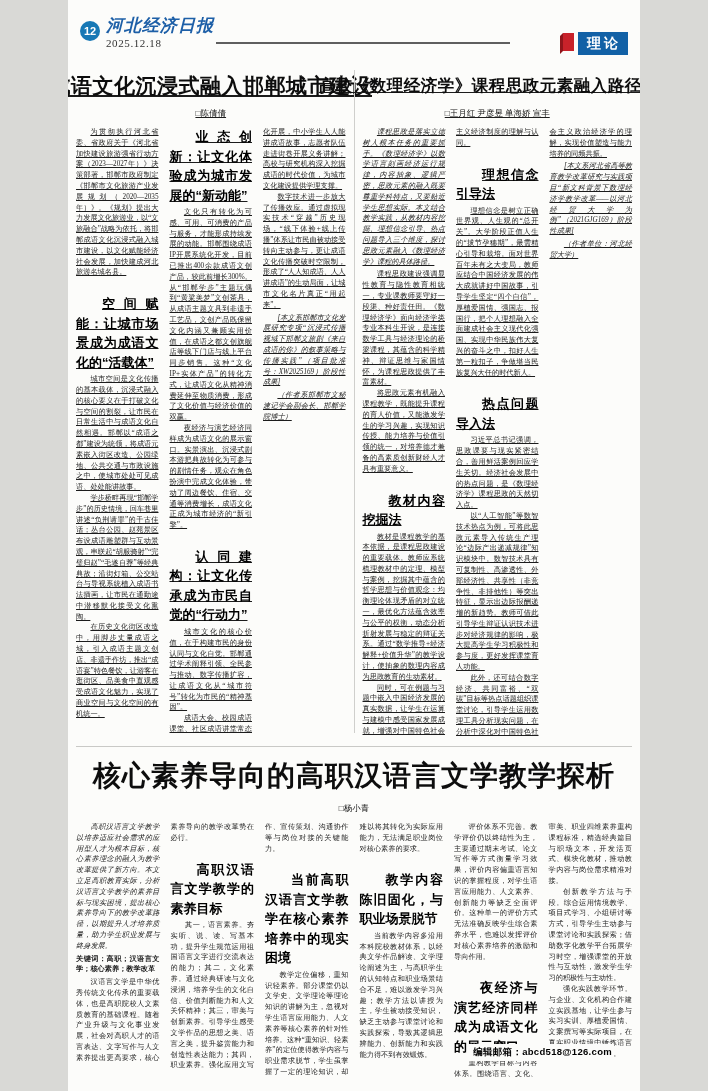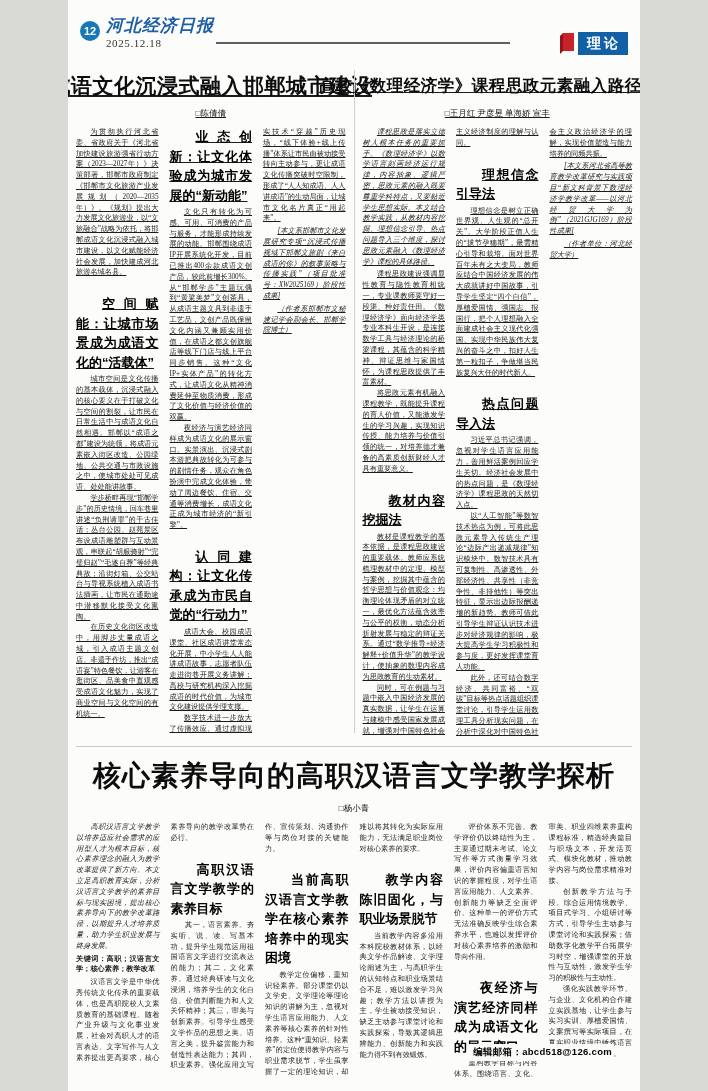--- a/index.html
+++ b/index.html
@@ -105,20 +105,21 @@
       <div class="article-body cols3">
           <p class="blk-p">为贯彻执行河北省委、省政府关于《河北省加快建设旅游强省行动方案（2023—2027年）》决策部署，邯郸市政府制定《邯郸市文化旅游产业发展规划（2020—2035年）》。《规划》提出大力发展文化旅游业，以“文旅融合”战略为依托，将邯郸成语文化沉浸式融入城市建设，以文化赋能经济社会发展，加快建成河北旅游名城名县。</p>
           <p class="blk-h">空间赋能：让城市场景成为成语文化的“活载体”</p>
           <p class="blk-p">城市空间是文化传播的基本载体，沉浸式融入的核心要义在于打破文化与空间的割裂，让市民在日常生活中与成语文化自然相遇。邯郸以“成语之都”建设为统领，将成语元素嵌入街区改造、公园绿地、公共交通与市政设施之中，使城市处处可见成语、处处能讲故事。</p>
           <p class="blk-p">学步桥畔再现“邯郸学步”的历史情境，回车巷里讲述“负荆请罪”的千古佳话；丛台公园、赵苑景区布设成语雕塑群与互动景观，串联起“胡服骑射”“完璧归赵”“毛遂自荐”等经典典故；沿街灯箱、公交站台与导视系统植入成语书法插画，让市民在通勤途中潜移默化接受文化熏陶。</p>
           <p class="blk-p">在历史文化街区改造中，用脚步丈量成语之城，引入成语主题文创店、非遗手作坊，推出“成语宴”特色餐饮，让游客在逛街区、品美食中直观感受成语文化魅力，实现了商业空间与文化空间的有机统一。</p>
           <p class="blk-h">业态创新：让文化体验成为城市发展的“新动能”</p>
           <p class="blk-p">文化只有转化为可感、可用、可消费的产品与服务，才能形成持续发展的动能。邯郸围绕成语IP开展系统化开发，目前已推出400余款成语文创产品，较此前增长300%。从“邯郸学步”主题玩偶到“黄粱美梦”文创茶具，从成语主题文具到非遗手工艺品，文创产品既保留文化内涵又兼顾实用价值，在成语之都文创旗舰店等线下门店与线上平台同步销售。这种“文化IP+实体产品”的转化方式，让成语文化从精神消费延伸至物质消费，形成了文化价值与经济价值的双赢。</p>
           <p class="blk-p">夜经济与演艺经济同样成为成语文化的展示窗口。实景演出、沉浸式剧本游把典故转化为可参与的剧情任务，观众在角色扮演中完成文化体验，带动了周边餐饮、住宿、交通等消费增长，成语文化正成为城市经济的“新引擎”。</p>
           <p class="blk-h">认同建构：让文化传承成为市民自觉的“行动力”</p>
+          <p class="blk-p">城市文化的核心价值，在于构建市民的身份认同与文化自觉。邯郸通过学术阐释引领、全民参与推动、数字传播扩容，让成语文化从“城市符号”转化为市民的“精神基因”。</p>
           <p class="blk-p">成语大会、校园成语课堂、社区成语讲堂常态化开展，中小学生人人能讲成语故事，志愿者队伍走进街巷开展义务讲解；高校与研究机构深入挖掘成语的时代价值，为城市文化建设提供学理支撑。</p>
           <p class="blk-p">数字技术进一步放大了传播效应。通过虚拟现实技术“穿越”历史现场，“线下体验+线上传播”体系让市民由被动接受转向主动参与，更让成语文化传播突破时空限制，形成了“人人知成语、人人讲成语”的生动局面，让城市文化名片真正“用起来”。</p>
           <p class="blk-note">[本文系邯郸市文化发展研究专项“沉浸式传播视域下邯郸文旅剧《来自成语的你》的叙事策略与传播实践”（项目批准号：XW2025169）阶段性成果]</p>
           <p class="blk-note">（作者系邯郸市文秘速记学会副会长、邯郸学院博士）</p>
         </div>
     </article>
 
     <div class="v-divider"></div>
 
     <article class="article">
@@ -127,21 +128,21 @@
       <div class="article-body cols3">
           <p class="blk-lead">课程思政是落实立德树人根本任务的重要抓手。《数理经济学》以数学语言刻画经济运行规律，内容抽象、逻辑严密，思政元素的融入既要尊重学科特点，又要贴近学生思想实际。本文结合教学实践，从教材内容挖掘、理想信念引导、热点问题导入三个维度，探讨思政元素融入《数理经济学》课程的具体路径。</p>
           <p class="blk-p">课程思政建设强调显性教育与隐性教育相统一，专业课教师要守好一段渠、种好责任田。《数理经济学》面向经济学类专业本科生开设，是连接数学工具与经济理论的桥梁课程，其蕴含的科学精神、辩证思维与家国情怀，为课程思政提供了丰富素材。</p>
           <p class="blk-p">将思政元素有机融入课程教学，既能提升课程的育人价值，又能激发学生的学习兴趣，实现知识传授、能力培养与价值引领的统一，对培养德才兼备的高素质创新财经人才具有重要意义。</p>
           <p class="blk-h">教材内容挖掘法</p>
           <p class="blk-p">教材是课程教学的基本依据，是课程思政建设的重要载体。教师应系统梳理教材中的定理、模型与案例，挖掘其中蕴含的哲学思想与价值观念：均衡理论体现矛盾的对立统一，最优化方法蕴含效率与公平的权衡，动态分析折射发展与稳定的辩证关系。通过“数学推导+经济解释+价值升华”的教学设计，使抽象的数理内容成为思政教育的生动素材。</p>
           <p class="blk-p">同时，可在例题与习题中嵌入中国经济发展的真实数据，让学生在运算与建模中感受国家发展成就，增强对中国特色社会主义经济制度的理解与认同。</p>
           <p class="blk-h">理想信念引导法</p>
           <p class="blk-p">理想信念是树立正确世界观、人生观的“总开关”。大学阶段正值人生的“拔节孕穗期”，最需精心引导和栽培。面对世界百年未有之大变局，教师应结合中国经济发展的伟大成就讲好中国故事，引导学生坚定“四个自信”，厚植爱国情、强国志、报国行，把个人理想融入全面建成社会主义现代化强国、实现中华民族伟大复兴的奋斗之中，扣好人生第一粒扣子，争做堪当民族复兴大任的时代新人。</p>
           <p class="blk-h">热点问题导入法</p>
-          <p class="blk-p">习近平总书记强调，忽视对学生语言应用能力，善用鲜活案例回应学生关切。经济社会发展中的热点问题，是《数理经济学》课程思政的天然切入点。</p>
+          <p class="blk-p">习近平总书记强调，思政课要与现实紧密结合，善用鲜活案例回应学生关切。经济社会发展中的热点问题，是《数理经济学》课程思政的天然切入点。</p>
           <p class="blk-p">以“人工智能”等数智技术热点为例，可将此思政元素导入传统生产理论“边际产出递减规律”知识模块中。数智技术具有可复制性、高渗透性、外部经济性、共享性（非竞争性、非排他性）等突出特征，显示出边际报酬递增的新趋势。教师可借此引导学生辩证认识技术进步对经济规律的影响，极大提高学生学习积极性和参与度，更好发挥课堂育人功能。</p>
           <p class="blk-p">此外，还可结合数字经济、共同富裕、“双碳”目标等热点话题组织课堂讨论，引导学生运用数理工具分析现实问题，在分析中深化对中国特色社会主义政治经济学的理解，实现价值塑造与能力培养的同频共振。</p>
           <p class="blk-note">[本文系河北省高等教育教学改革研究与实践项目“新文科背景下数理经济学教学改革——以河北经贸大学为例”（2021GJG169）阶段性成果]</p>
           <p class="blk-note">（作者单位：河北经贸大学）</p>
         </div>
     </article>
 
   </section>
 
   <section class="bottom-article">

